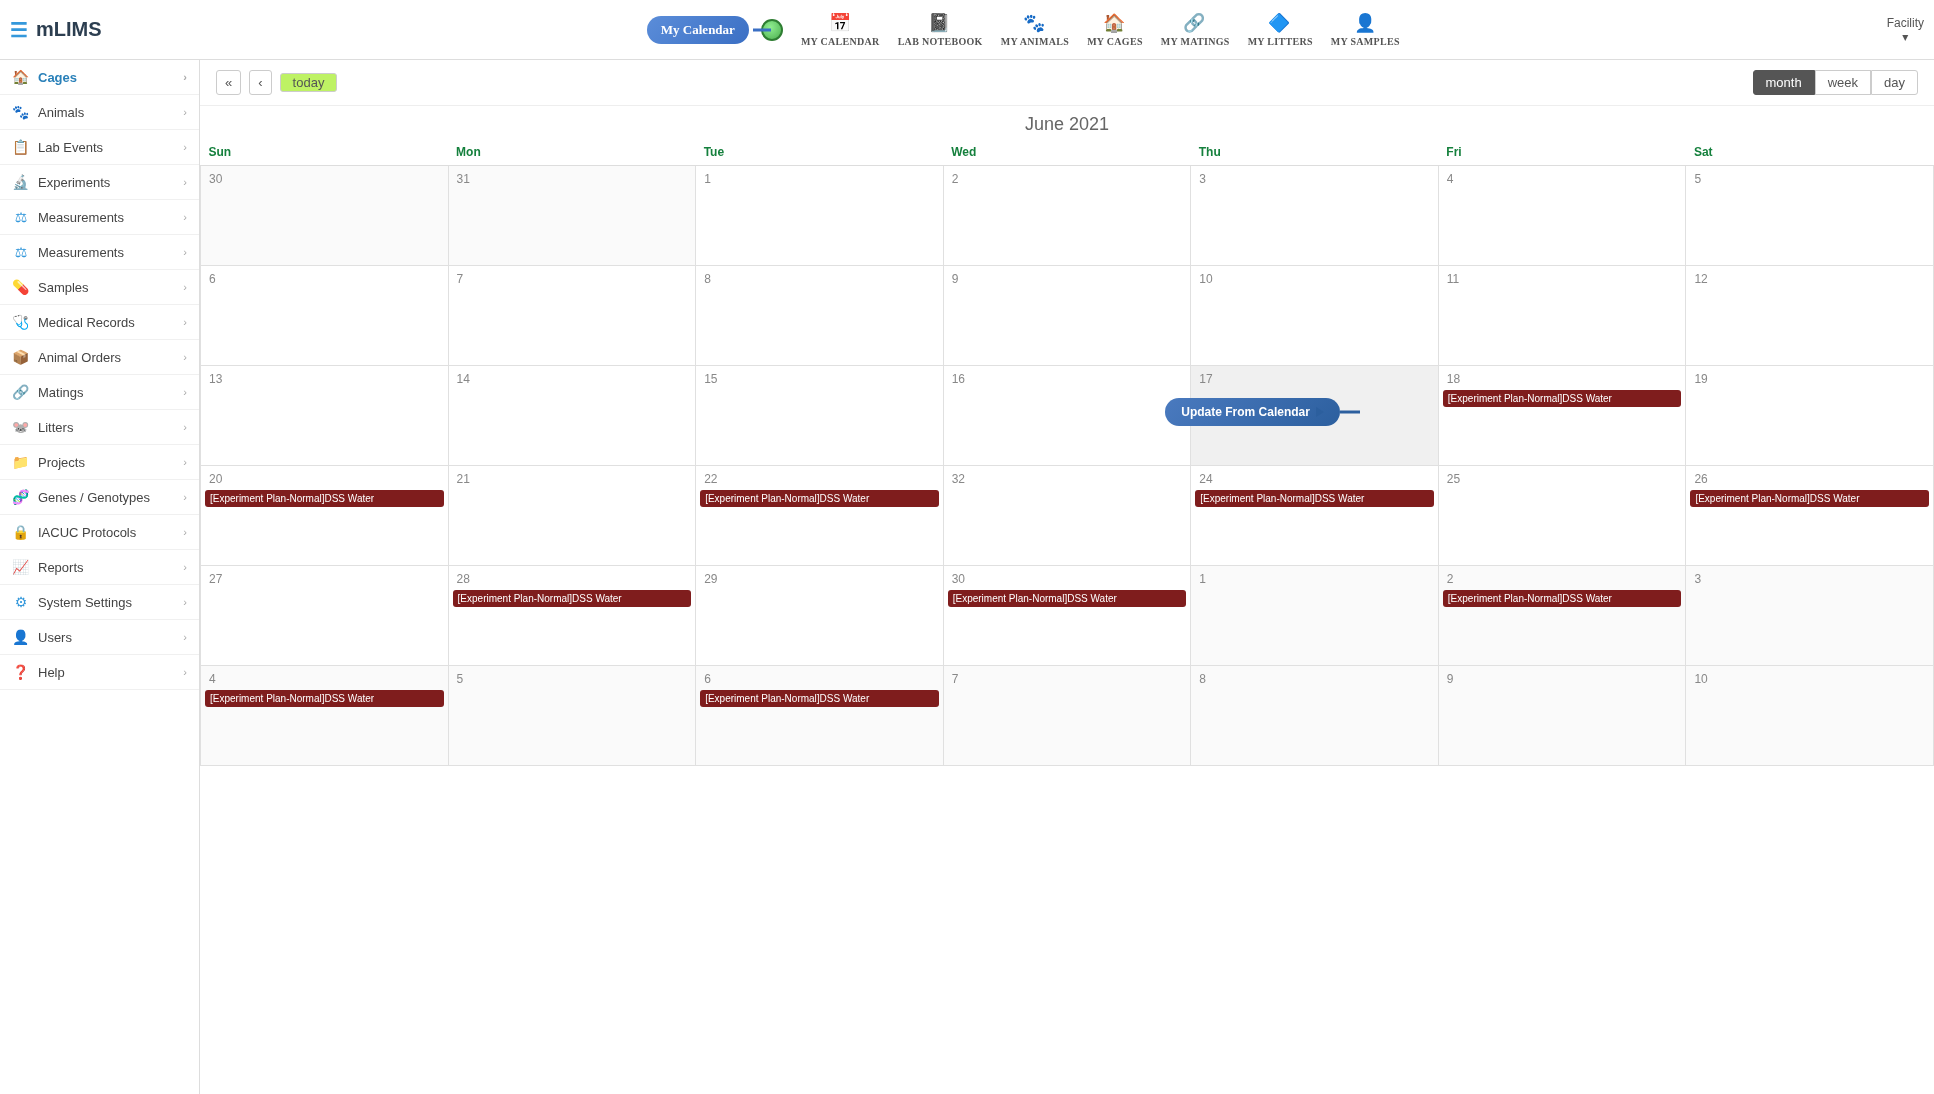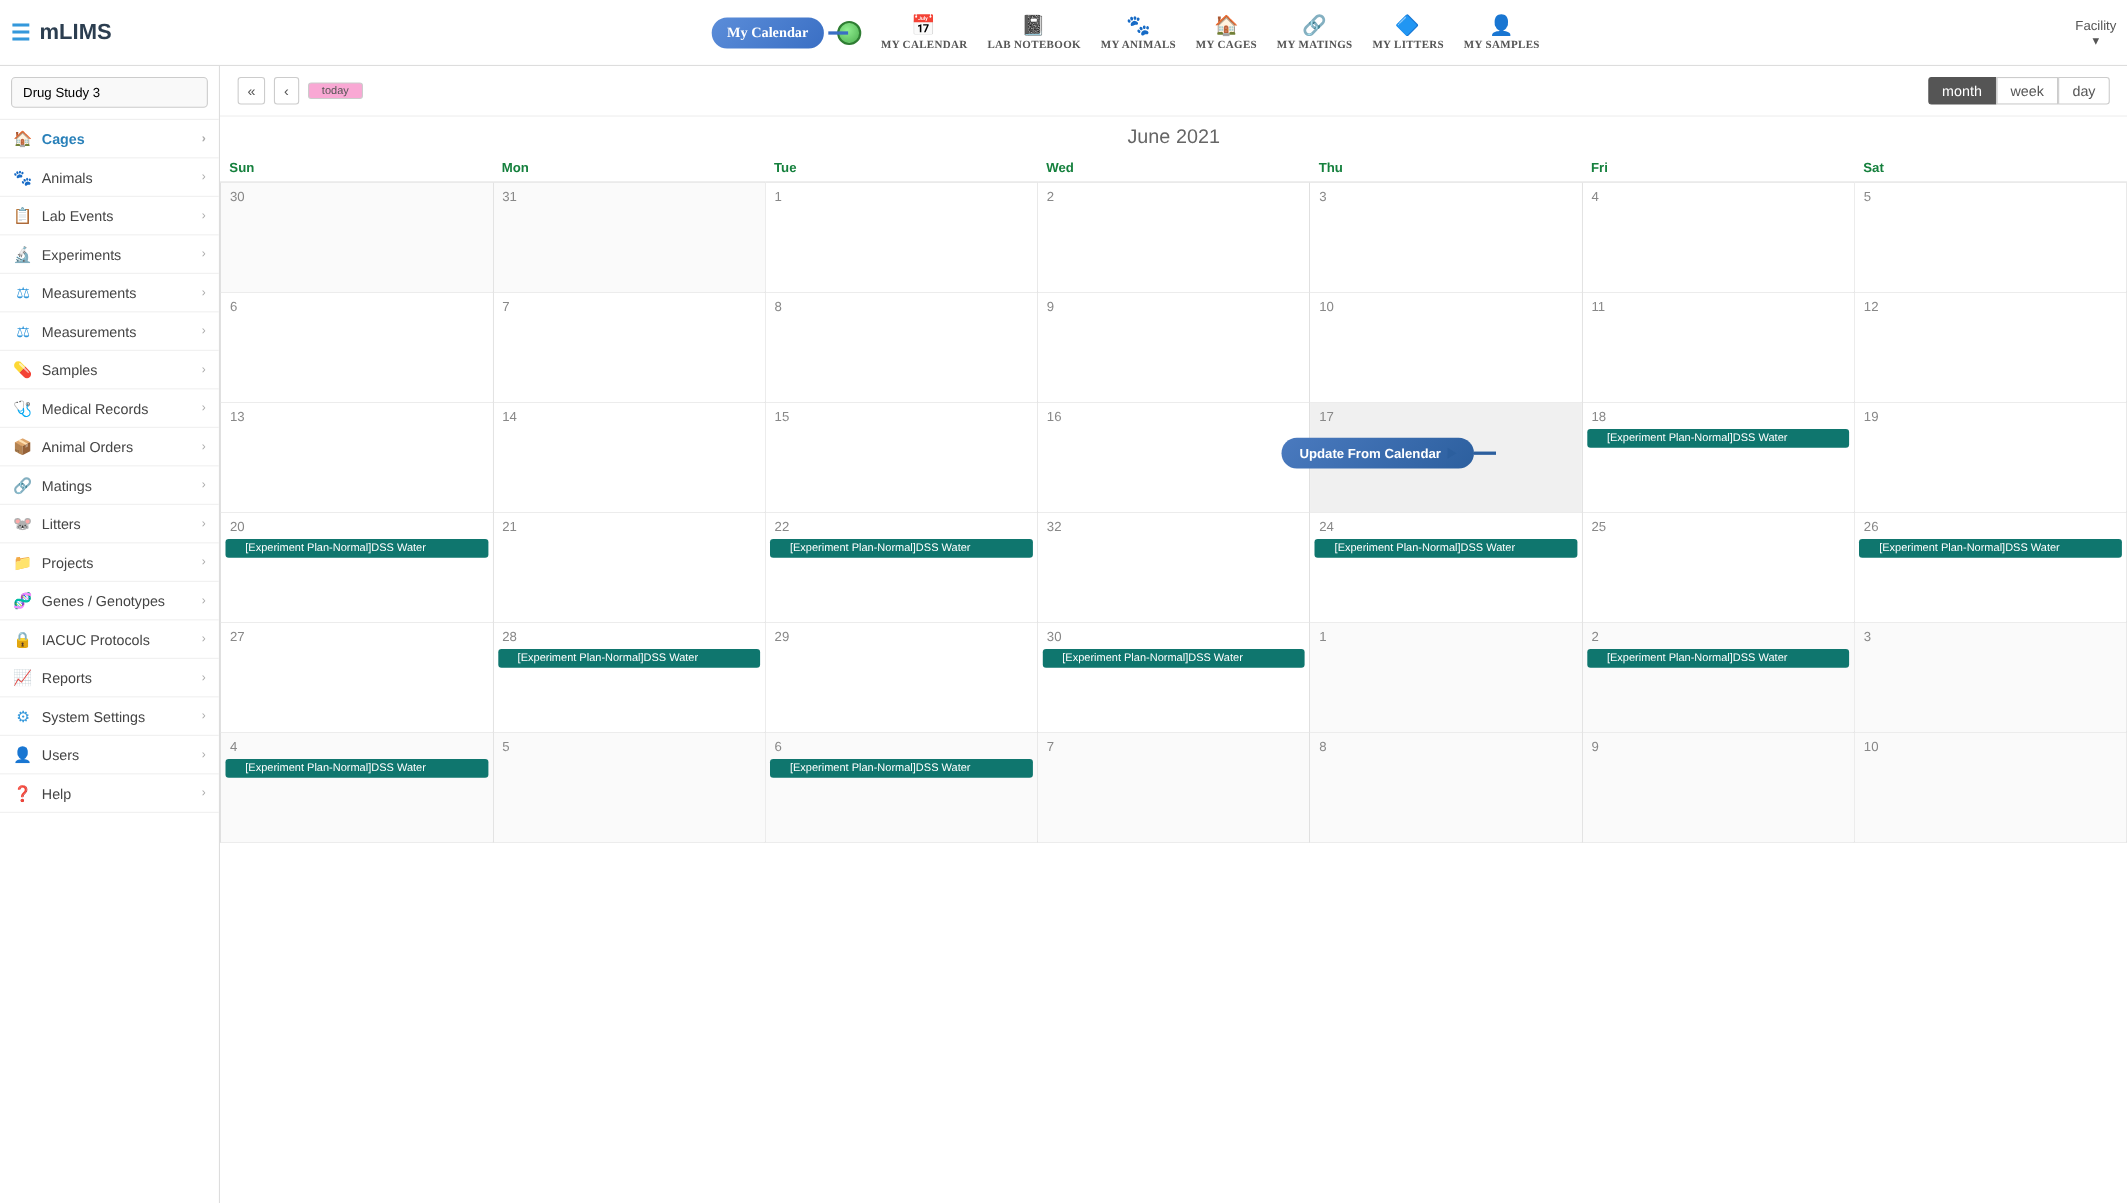--- a/index.html
+++ b/index.html
@@ -153,26 +153,26 @@
     .cal-nav-btn {
       background: #fff;
       border: 1px solid #ccc;
       border-radius: 3px;
       padding: 4px 8px;
       cursor: pointer;
       font-size: 13px;
       color: #555;
     }
     .today-btn {
-      background: #f9a8d4;
+      background: #bef264;
       border: 1px solid #ccc;
       border-radius: 3px;
       padding: 1px 12px;
       cursor: pointer;
-      font-size: 10px;
+      font-size: 13px;
       color: #555;
     }
     .cal-view-btns { margin-left: auto; display: flex; gap: 0; }
     .view-btn {
       background: #fff;
       border: 1px solid #ccc;
       padding: 4px 12px;
       cursor: pointer;
       font-size: 13px;
       color: #555;
@@ -216,25 +216,25 @@
       position: relative;
     }
     .cal-cell.other-month { background: #fafafa; }
     .cal-cell.highlighted { background: #f0f0f0; }
     .day-num {
       font-size: 12px;
       color: #888;
       padding: 2px 4px;
     }
     .cal-event {
-      background: #0f766e;
+      background: #7f1d1d;
       color: #fff;
       font-size: 10px;
       border-radius: 3px;
-      padding: 2px 18px;
+      padding: 2px 5px;
       margin: 2px 0;
       cursor: pointer;
       line-height: 1.3;
     }
 
     
     .tooltip-container {
       position: relative;
     }
     .tooltip-bubble {
@@ -321,23 +321,20 @@
 
   <div class="facility-btn">
     <span>Facility</span>
     <span>▾</span>
   </div>
 </div>
 
 <div class="main-layout">
 
   <div class="sidebar">
-    <div class="sidebar-search">
-      <input type="text" value="Drug Study 3" placeholder="Drug Study 3" style="">
-    </div>
 
     <div class="sidebar-item active">
       <div class="sidebar-item-left">
         <span class="sidebar-icon">🏠</span>
         <span>Cages</span>
       </div>
       <span class="sidebar-chevron">›</span>
     </div>
     <div class="sidebar-item">
       <div class="sidebar-item-left">

